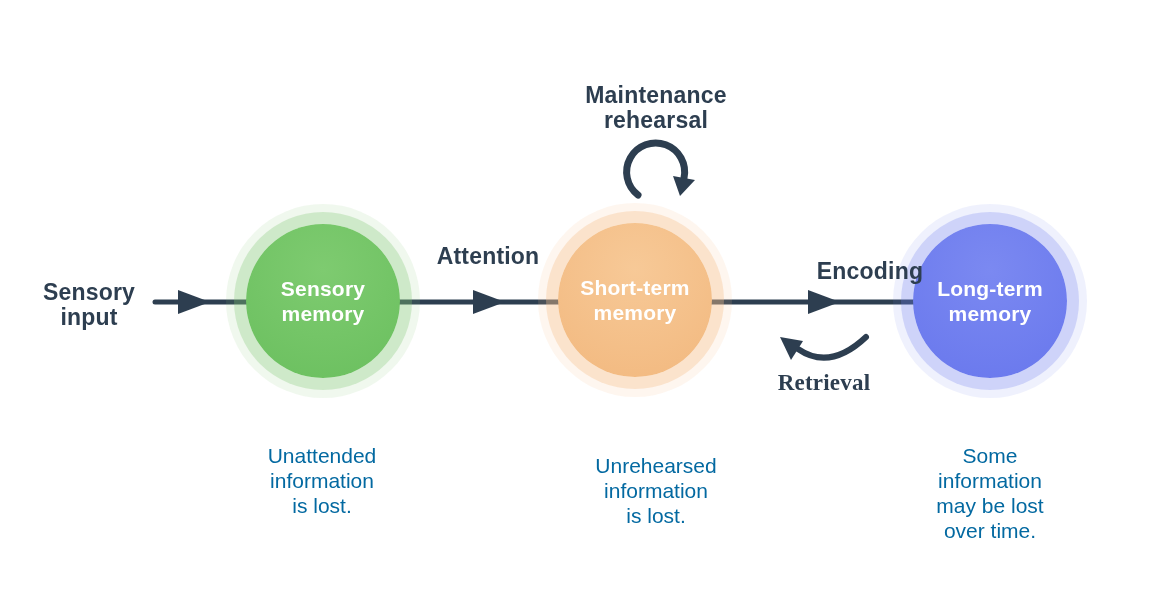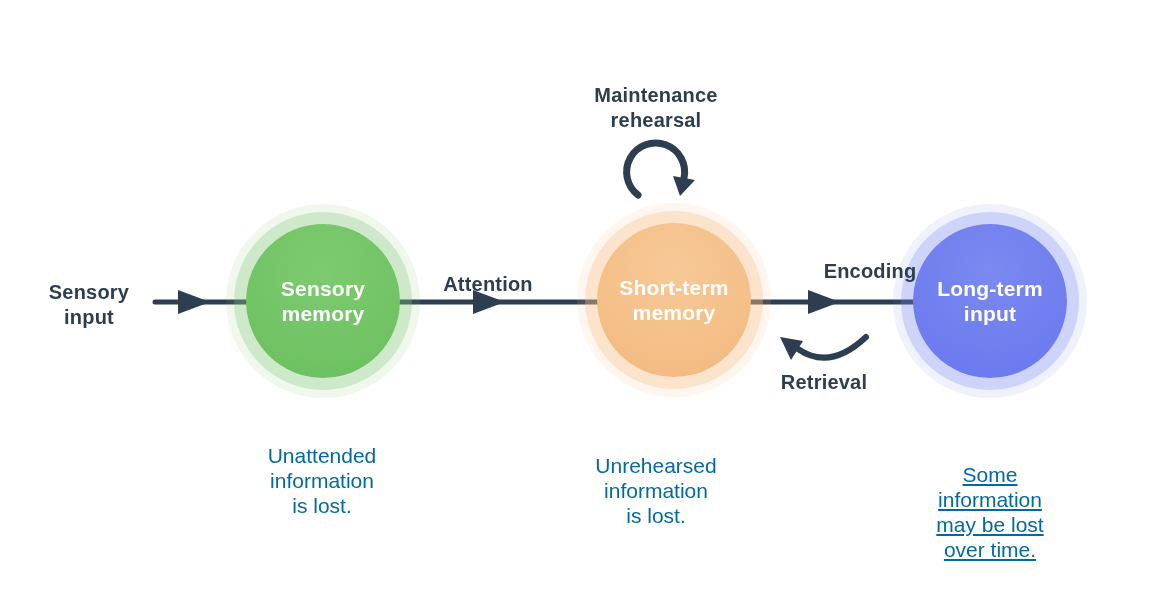--- a/index.html
+++ b/index.html
@@ -16,33 +16,33 @@
   .stage-label{
     color:#ffffff;font-weight:700;font-size:21px;line-height:25px;
     white-space:pre-line;letter-spacing:.2px;
   }
   .circle-sensory{
     left:246px;top:224px;width:154px;height:154px;
     background:radial-gradient(circle at 50% 30%, #7ecb70, #6abf5e);
     box-shadow:0 0 0 12px rgba(130,200,115,.30), 0 0 0 20px rgba(130,200,115,.12);
   }
   .circle-short{
-    left:597px;top:223px;width:154px;height:154px;
+    left:558px;top:223px;width:154px;height:154px;
     background:radial-gradient(circle at 50% 30%, #f7c997, #f2b87e);
     box-shadow:0 0 0 12px rgba(245,192,139,.35), 0 0 0 20px rgba(245,192,139,.14);
   }
   .circle-long{
     left:913px;top:224px;width:154px;height:154px;
     background:radial-gradient(circle at 50% 30%, #7b89f1, #6877ed);
     box-shadow:0 0 0 12px rgba(113,129,239,.26), 0 0 0 20px rgba(113,129,239,.11);
   }
 
   .navy-label{
     position:absolute;z-index:3;color:#2d3e50;font-weight:700;
-    font-size:20px;line-height:25px;text-align:center;
+    font-size:23px;line-height:25px;text-align:center;
     white-space:pre-line;transform:translateX(-50%);letter-spacing:.2px;
   }
   .caption{
     position:absolute;z-index:3;color:#0369a1;font-weight:400;
     font-size:21px;line-height:25px;text-align:center;
     white-space:pre-line;transform:translateX(-50%);margin-top:29px;
   }
 </style>
 </head>
 <body>
@@ -76,33 +76,33 @@
   <div class="stage-circle circle-sensory">
     <div class="stage-label">Sensory
 memory</div>
   </div>
   <div class="stage-circle circle-short">
     <div class="stage-label">Short-term
 memory</div>
   </div>
   <div class="stage-circle circle-long">
     <div class="stage-label">Long-term
-input</div>
+memory</div>
   </div>
 
-  <div class="navy-label" style="left:488px;top:272px;">Attention</div>
+  <div class="navy-label" style="left:488px;top:244px;">Attention</div>
   <div class="navy-label" style="left:870px;top:259px;">Encoding</div>
-  <div class="navy-label" style="left:824px;top:370px;">Retrieval</div>
+  <div class="navy-label" style="left:824px;top:370px;font-family:Liberation Serif, serif;">Retrieval</div>
   <div class="navy-label" style="left:656px;top:83px;width:160px;">Maintenance
 rehearsal</div>
 
   <div class="caption" style="left:322px;top:414px;width:160px;">Unattended
 information
 is lost.</div>
   <div class="caption" style="left:656px;top:424px;width:160px;">Unrehearsed
 information
 is lost.</div>
-  <div class="caption" style="left:990px;top:433px;width:160px;text-decoration:underline;">Some
+  <div class="caption" style="left:990px;top:414px;width:160px;">Some
 information
 may be lost
 over time.</div>
 
 </div>
 
 </body></html>

